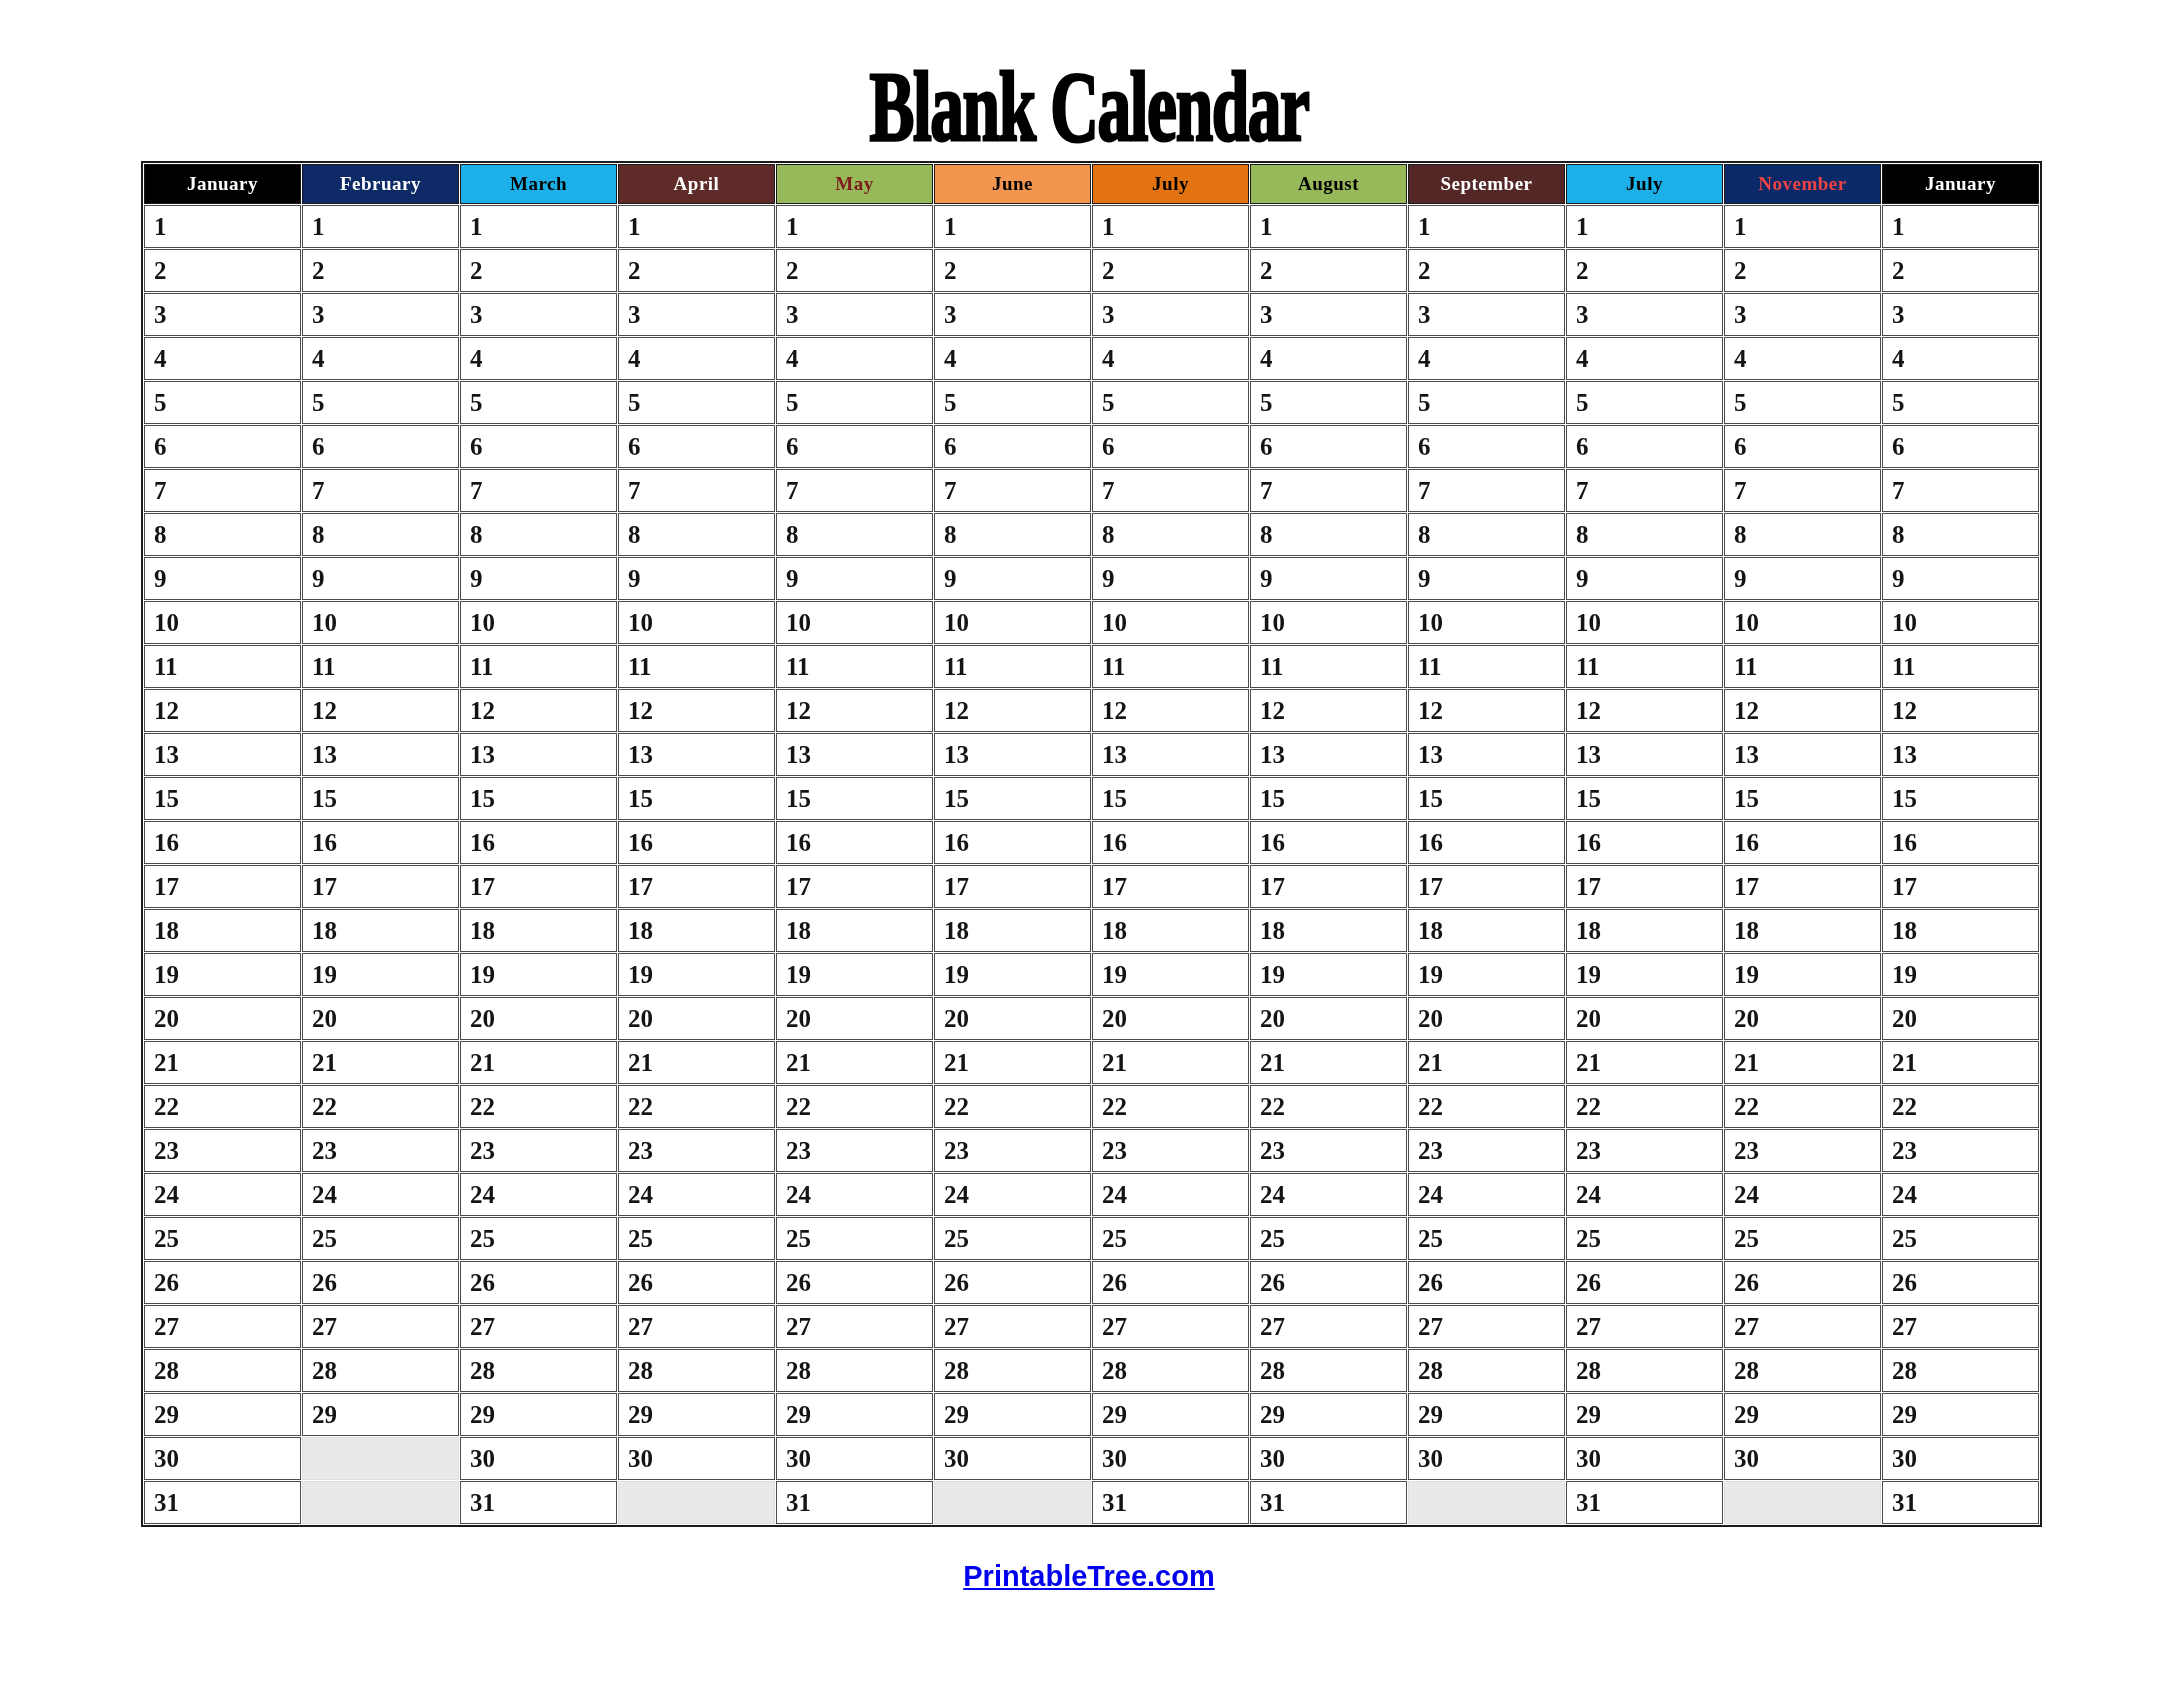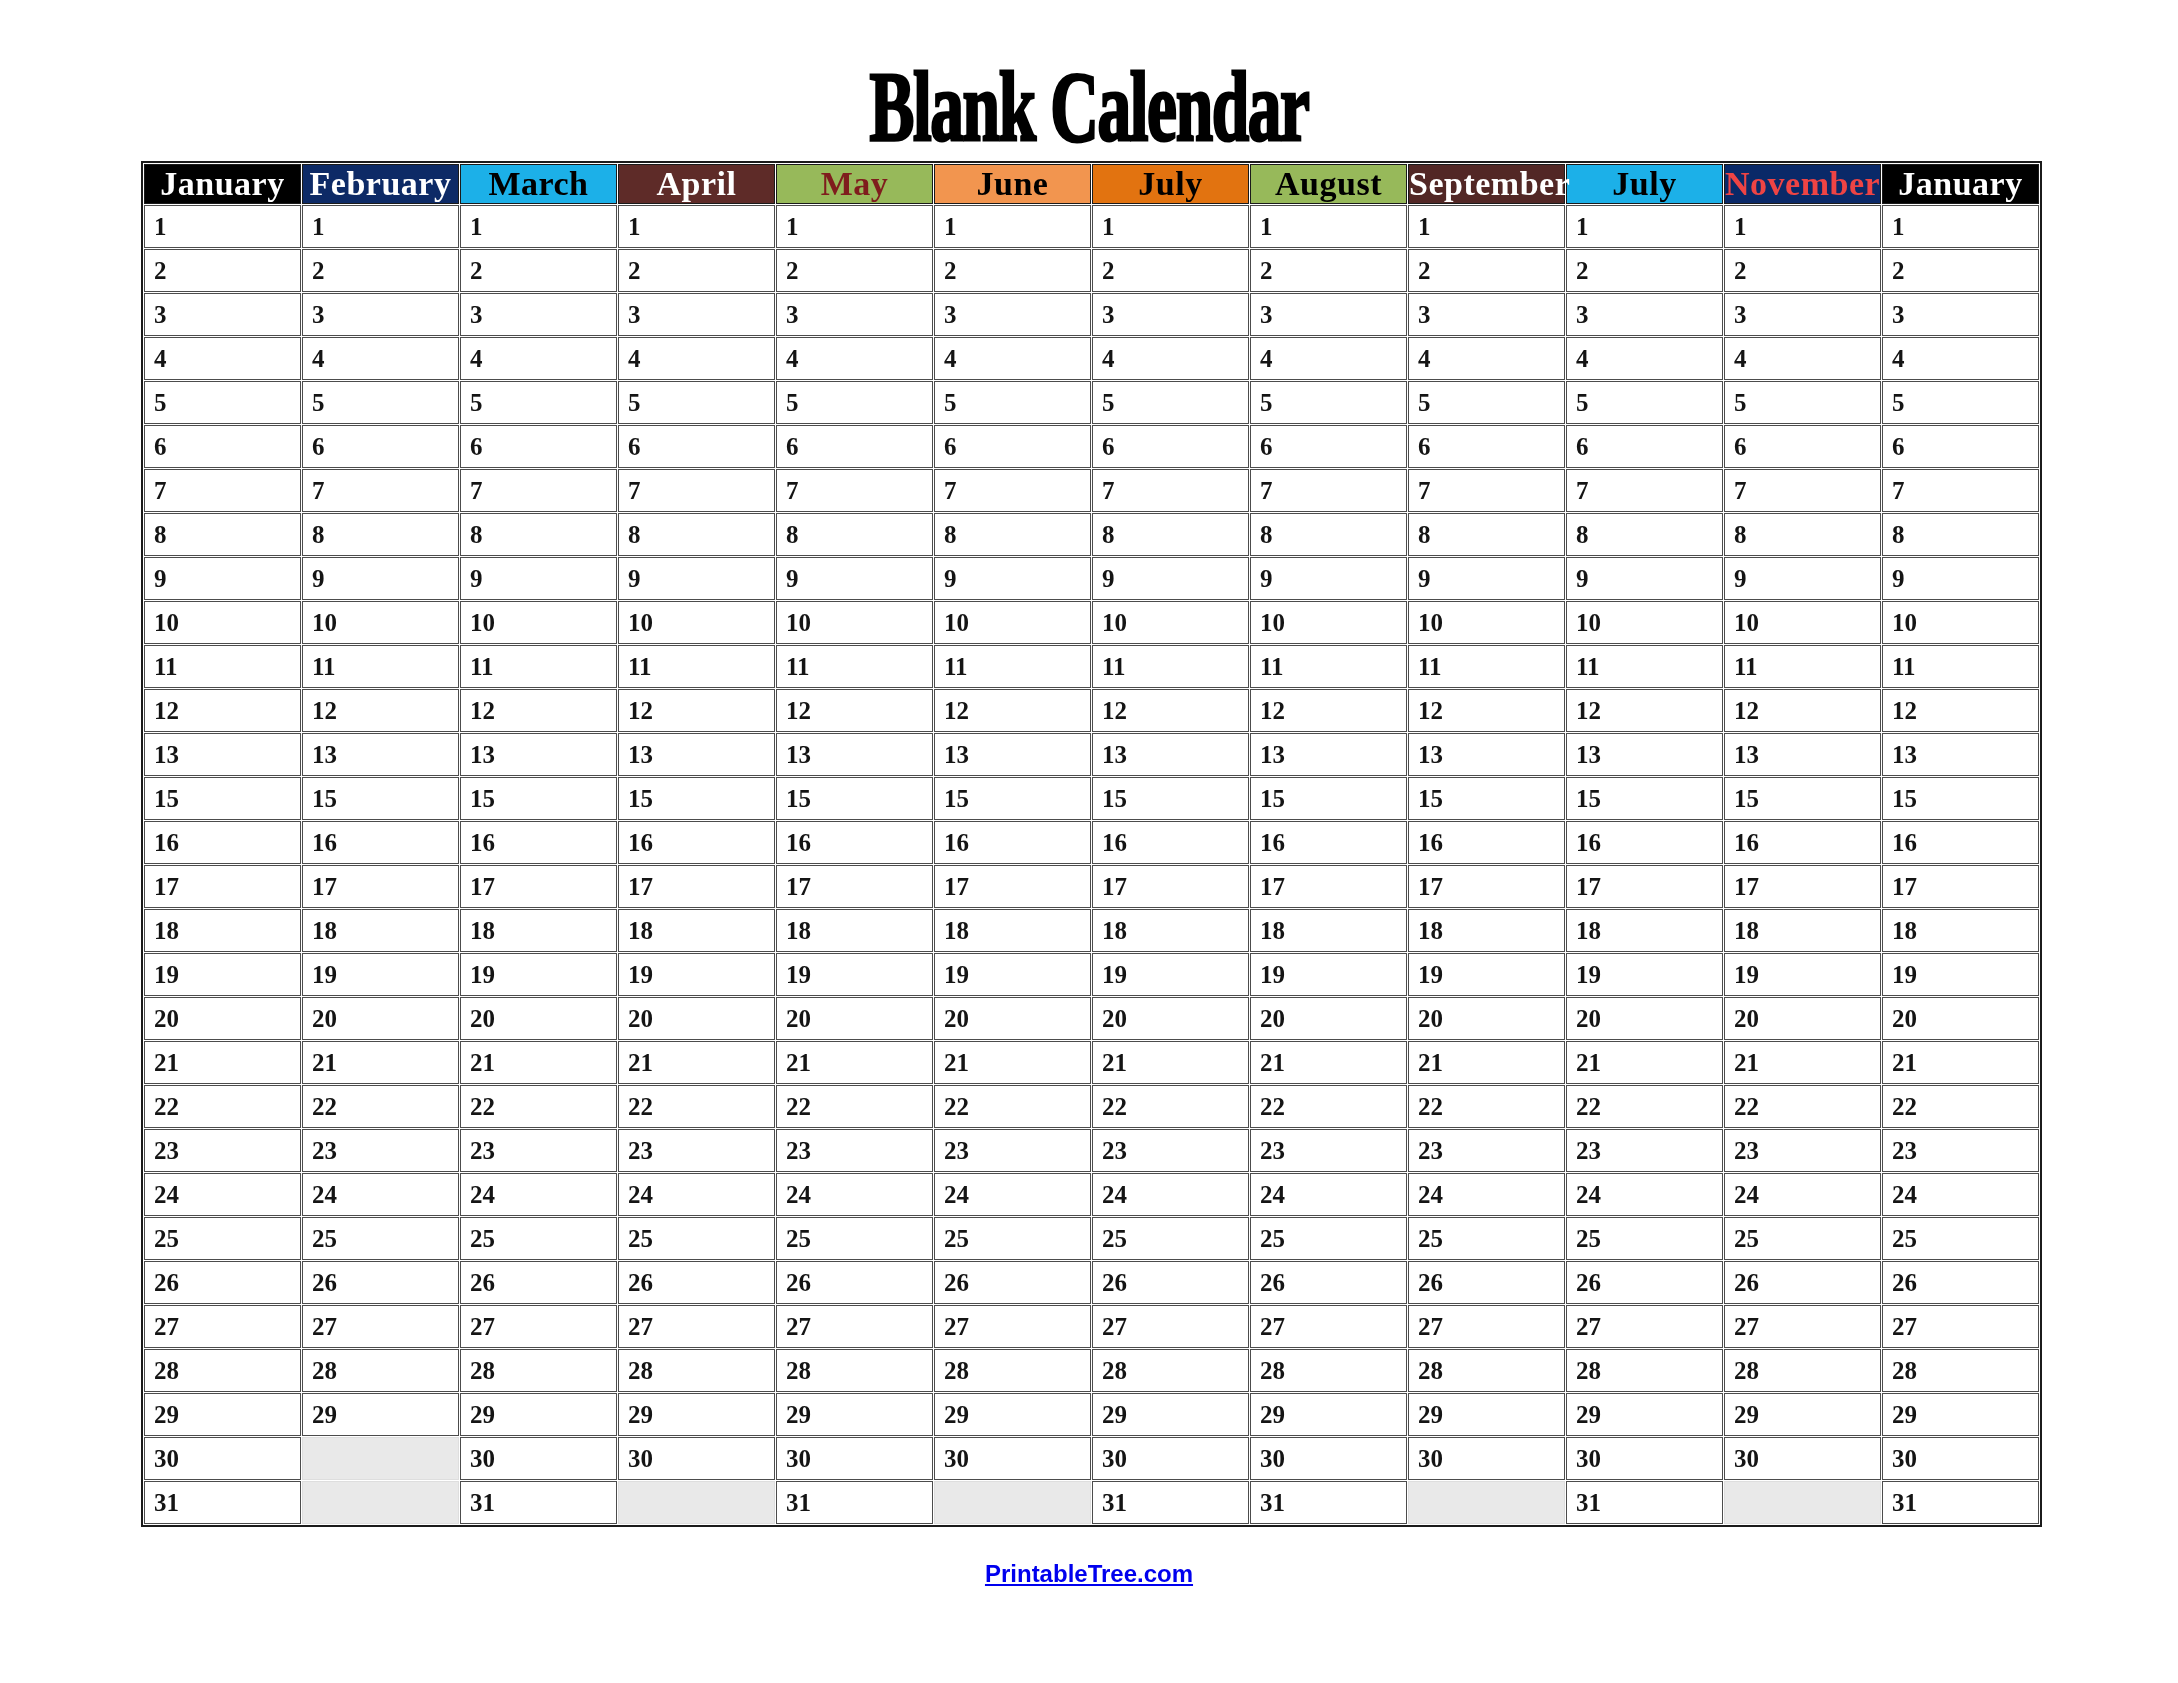--- a/index.html
+++ b/index.html
@@ -31,21 +31,21 @@
     table-layout: fixed;
     border-collapse: separate;
     border-spacing: 1px;
     background: #ffffff;
     border: 2px solid var(--outer-border, #1b1b1b);
   }
   table.calendar th {
     height: 38px;
     font-family: "Liberation Serif", serif;
     font-weight: bold;
-    font-size: 34px;
+    font-size: 19px;
     text-align: center;
     vertical-align: middle;
     border: 1px solid #1a1a1a;
     padding: 0;
     letter-spacing: 0.5px;
   }
   table.calendar td {
     height: 41px;
     font-family: "Liberation Serif", serif;
     font-weight: bold;
@@ -63,21 +63,21 @@
     border-color: #dedede;
   }
   .footer {
     position: absolute;
     top: 1560px; left: 0; width: 2178px;
     text-align: center;
   }
   .footer a {
     font-family: "Liberation Sans", sans-serif;
     font-weight: bold;
-    font-size: 24px;
+    font-size: 29px;
     color: var(--link, #0000ee);
     text-decoration: underline;
     cursor: pointer;
   }
 </style>
 </head>
 <body>
 
 <h1 class="title">Blank Calendar</h1>
 

